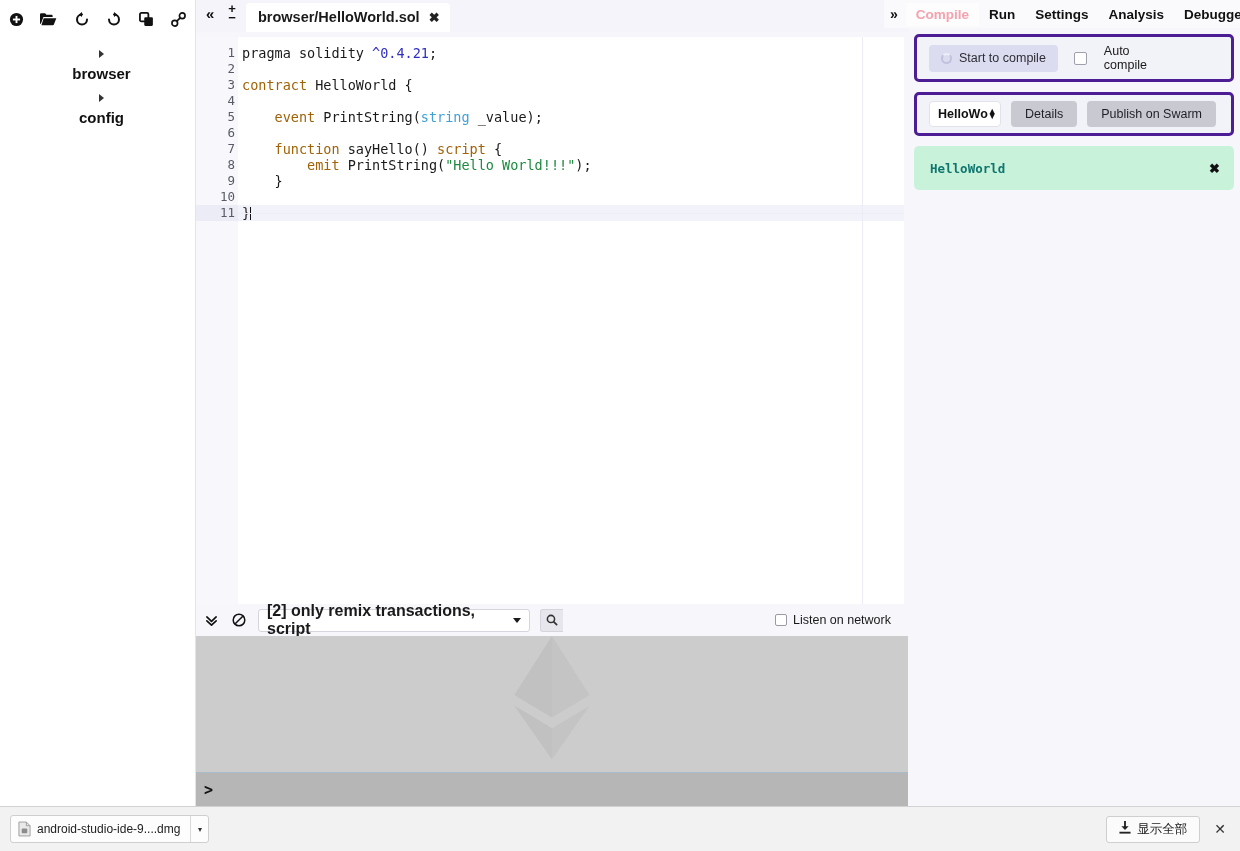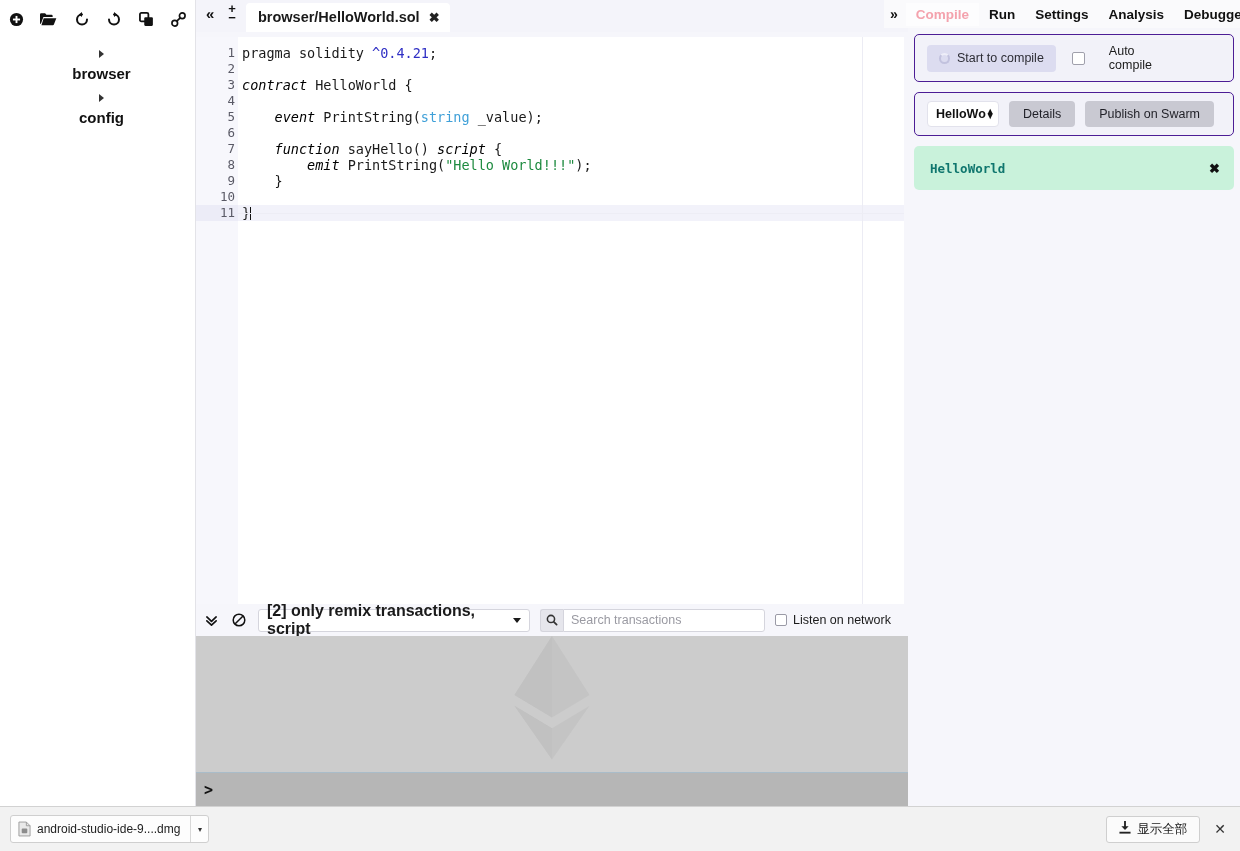--- a/index.html
+++ b/index.html
@@ -167,21 +167,21 @@
   #code .cl {
     height: 16px;
     padding-left: 4px;
     white-space: pre;
     color: #1a1a1a;
   }
   
   #code .cl.active { background: #f2f2fa; }
   #gutter .gl.active { background: #ececf7; }
 
-  .k-kw   { color: #000000; font-style: italic; }
+  .k-kw   { color: #a16207; }
   .k-type { color: #3fa0d8; }      
   .k-str  { color: #1d8a3f; }      
   .k-num  { color: #2f2fc4; }
   .k-plain{ color: #1a1a1a; }
 
   #editor-vline {
     position: absolute;
     left: 624px; top: 0;
     width: 1px; height: 100%;
     background: #ececf4;
@@ -352,21 +352,21 @@
 
   #rightpanel {
     position: absolute;
     left: 908px; top: 28px;
     width: 332px; height: 778px;
     background: #f6f6fb;
     padding: 6px 6px 0 6px;
   }
   .card {
     background: #f2f2f9;
-    border: 1px solid #4c1d95;
+    border: 3px solid #4c1d95;
     border-radius: 5px;
     margin-bottom: 10px;
     padding: 10px 12px;
     display: flex;
     align-items: center;
   }
   #compile-card { height: 48px; gap: 16px; }
   #btn-compile {
     background: #dcdcf0;
     border: none;
@@ -384,21 +384,21 @@
   #btn-compile .spin {
     width: 11px; height: 11px;
     border: 2px solid #c2c2de;
     border-top-color: #eeeef8;
     border-radius: 50%;
     flex: none;
   }
   #autocompile-wrap {
     display: flex;
     align-items: center;
-    gap: 24px;
+    gap: 17px;
     font-size: 12.5px;
     color: #1a1a1a;
     line-height: 14px;
     cursor: pointer;
   }
   #autocompile-wrap .cb2 {
     width: 13px; height: 13px;
     border: 1px solid #a0a0ac;
     border-radius: 2px;
     background: #fff;
@@ -652,21 +652,20 @@
         <span>[2] only remix transactions, script</span>
         <span class="carat"></span>
       </div>
       <div id="tx-search">
         <span class="sbox">
           <svg width="12" height="12" viewBox="0 0 14 14">
               <circle cx="5.8" cy="5.8" r="4.2" stroke="#333" stroke-width="1.8" fill="none"></circle>
               <path d="M9.1 9.1l3.3 3.3" stroke="#333" stroke-width="2" stroke-linecap="round"></path>
             </svg>
         </span>
-        <input type="text" placeholder="Search transactions" style="">
       </div>
       <div id="listen-wrap">
         <span class="cbox"></span>
         <span>Listen on network</span>
       </div>
     </div>
 
     <div id="terminal">
       <svg id="eth-logo" width="116" height="170" viewBox="0 0 128 190">
         <path d="M64 0L22 66l42 25 42-25z" fill="#b3b3b3"></path>

